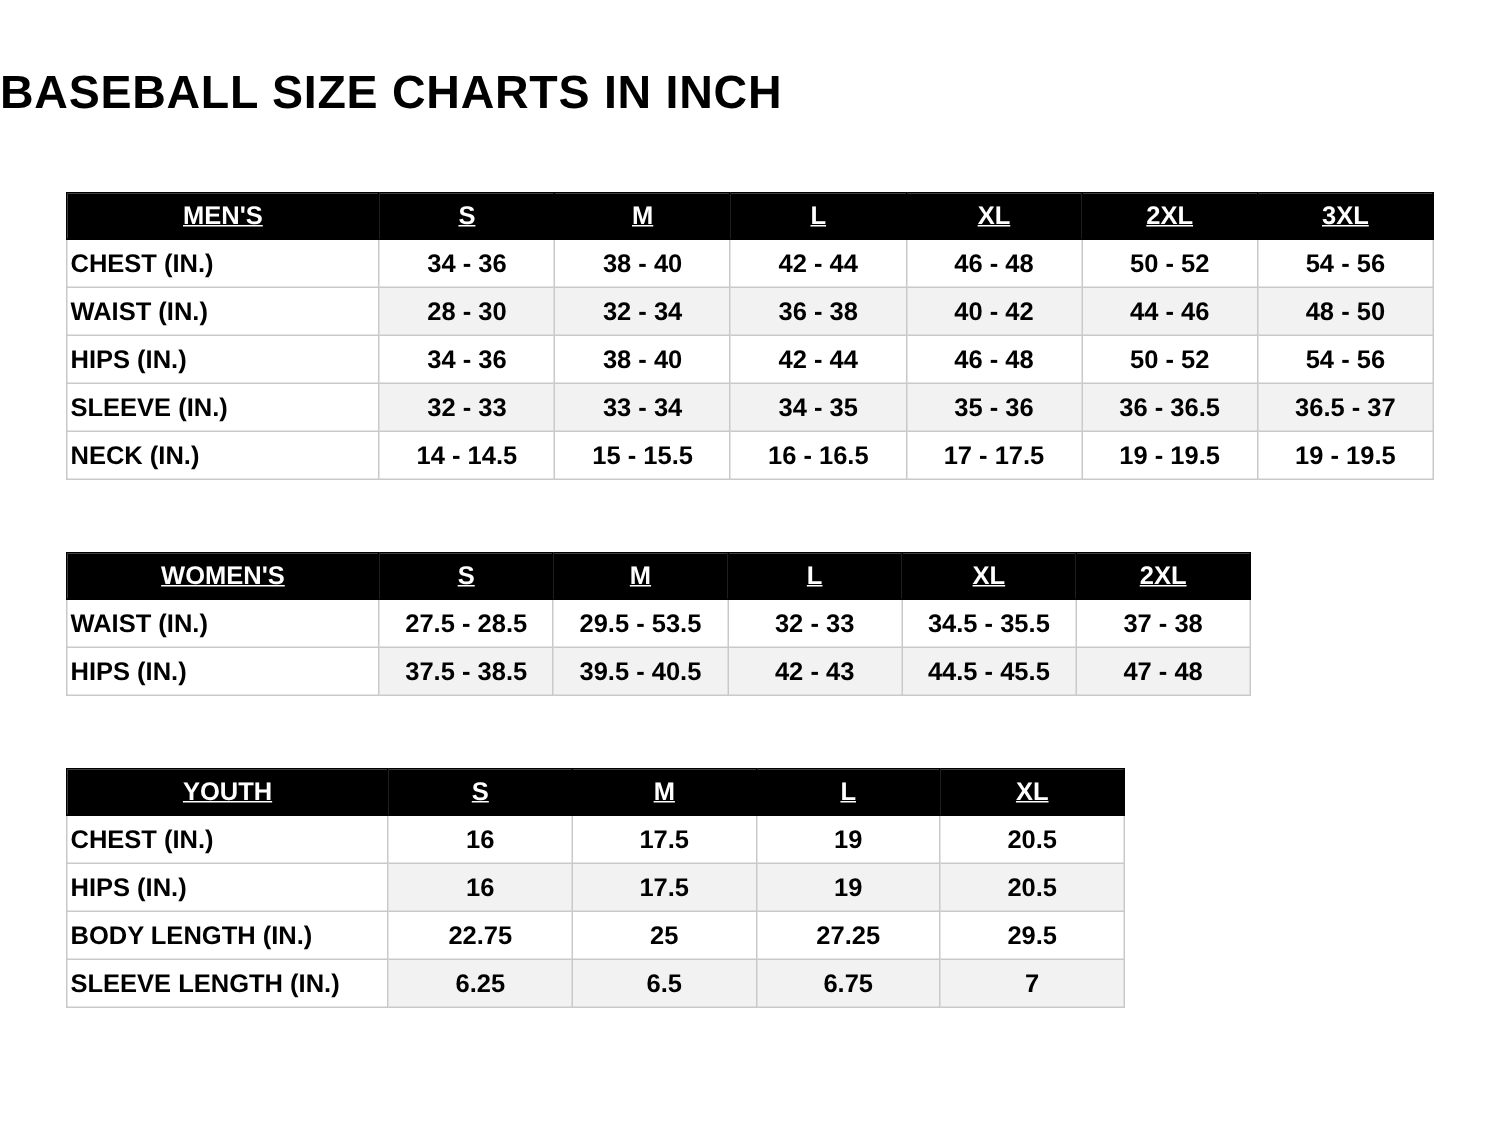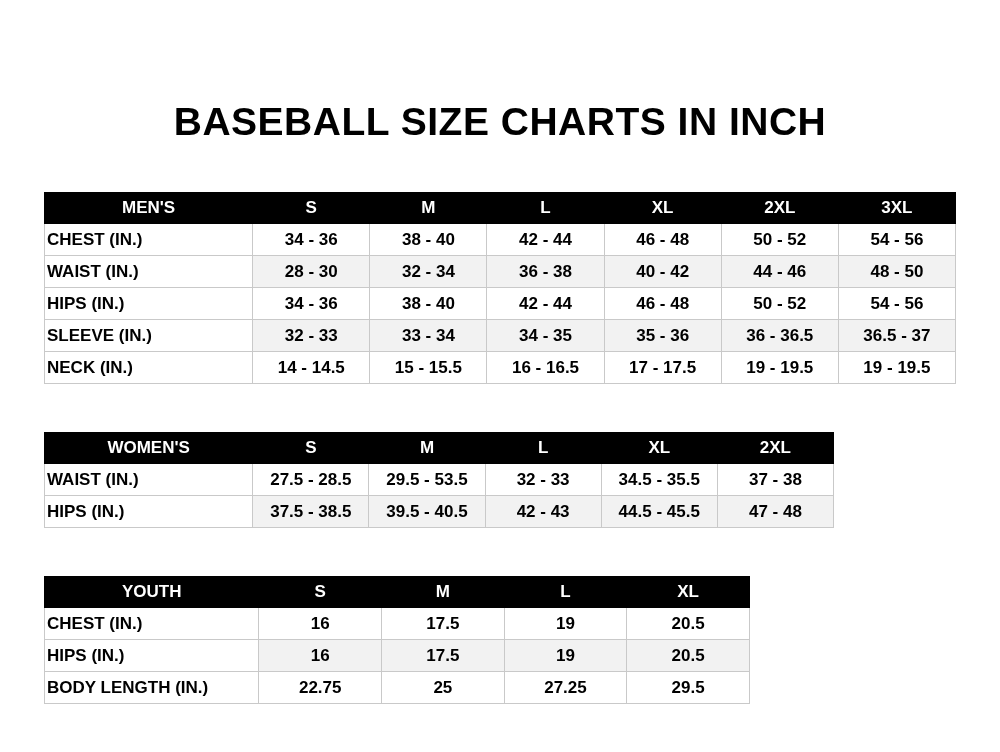--- a/index.html
+++ b/index.html
@@ -14,26 +14,25 @@
     color: #000000;
     overflow: hidden;
   }
   .page {
     position: relative;
     width: 1000px;
     height: 752px;
     background: #ffffff;
   }
   .title {
-    text-align: center;
-    font-size: 39px;
+    font-size: 31px;
     font-weight: bold;
     letter-spacing: 0.5px;
     margin: 0;
-    padding-top: 100px;
+    padding-top: 44px;
     color: #000000;
   }
   .tables {
     margin-top: 48px;
     padding-left: 44px;
     padding-right: 44px;
   }
   table {
     border-collapse: collapse;
     table-layout: fixed;
@@ -53,20 +52,21 @@
     padding: 0 2px;
     border: 1px solid #c9c9c9;
     white-space: nowrap;
   }
   thead th {
     background: #000000;
     color: #ffffff;
     border: 1px solid #000000;
     height: 30px;
     font-size: 17px;
+    text-decoration: underline;
   }
   thead th.rowlabel {
     text-align: center;
   }
   tbody tr:nth-child(odd) td {
     background: #ffffff;
   }
   tbody tr:nth-child(even) td {
     background: #f2f2f2;
   }
@@ -231,17 +231,24 @@
           <td>19</td>
           <td>20.5</td>
         </tr>
         <tr>
           <td class="rowlabel">BODY LENGTH (IN.)</td>
           <td>22.75</td>
           <td>25</td>
           <td>27.25</td>
           <td>29.5</td>
         </tr>
+        <tr>
+          <td class="rowlabel">SLEEVE LENGTH (IN.)</td>
+          <td>6.25</td>
+          <td>6.5</td>
+          <td>6.75</td>
+          <td>7</td>
+        </tr>
       </tbody>
     </table>
 
   </div>
 </div>
 
 </body></html>

